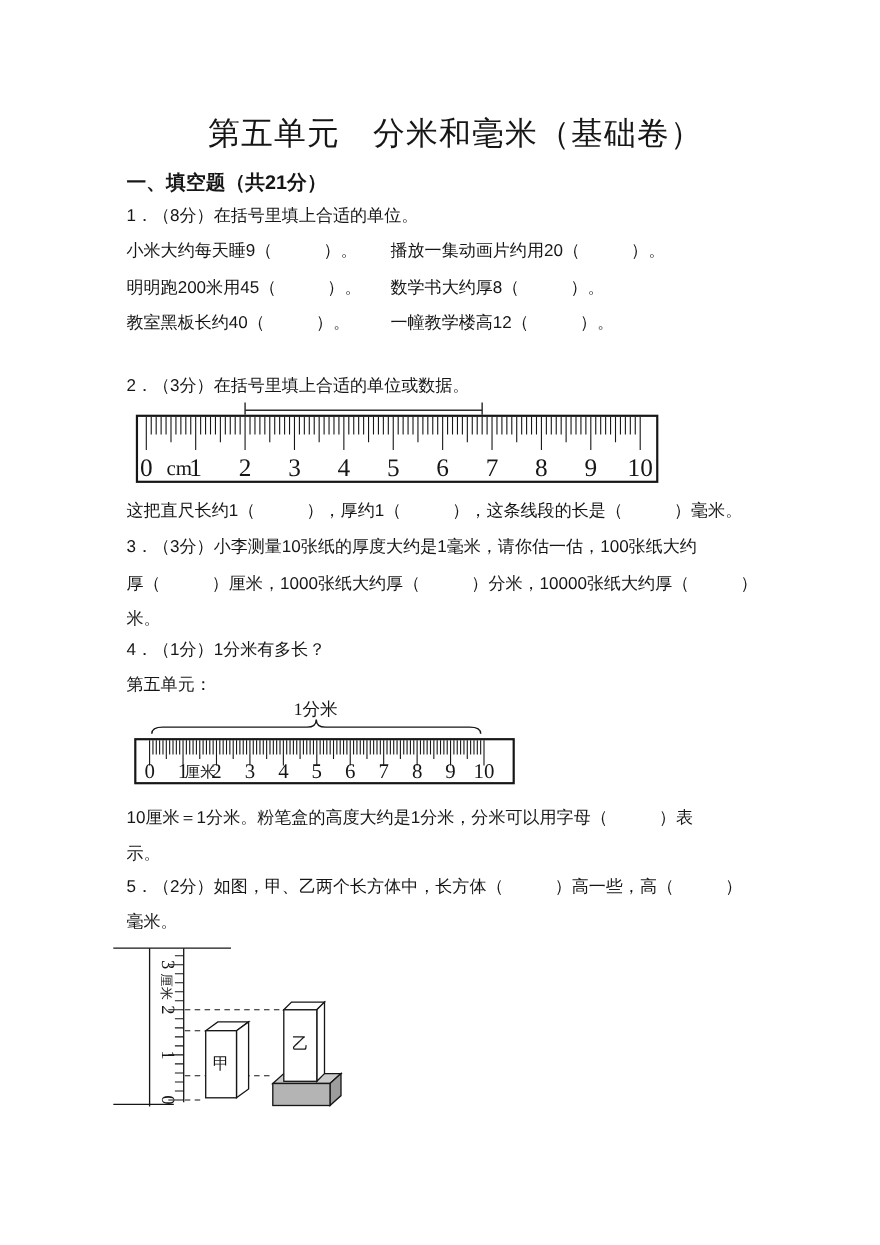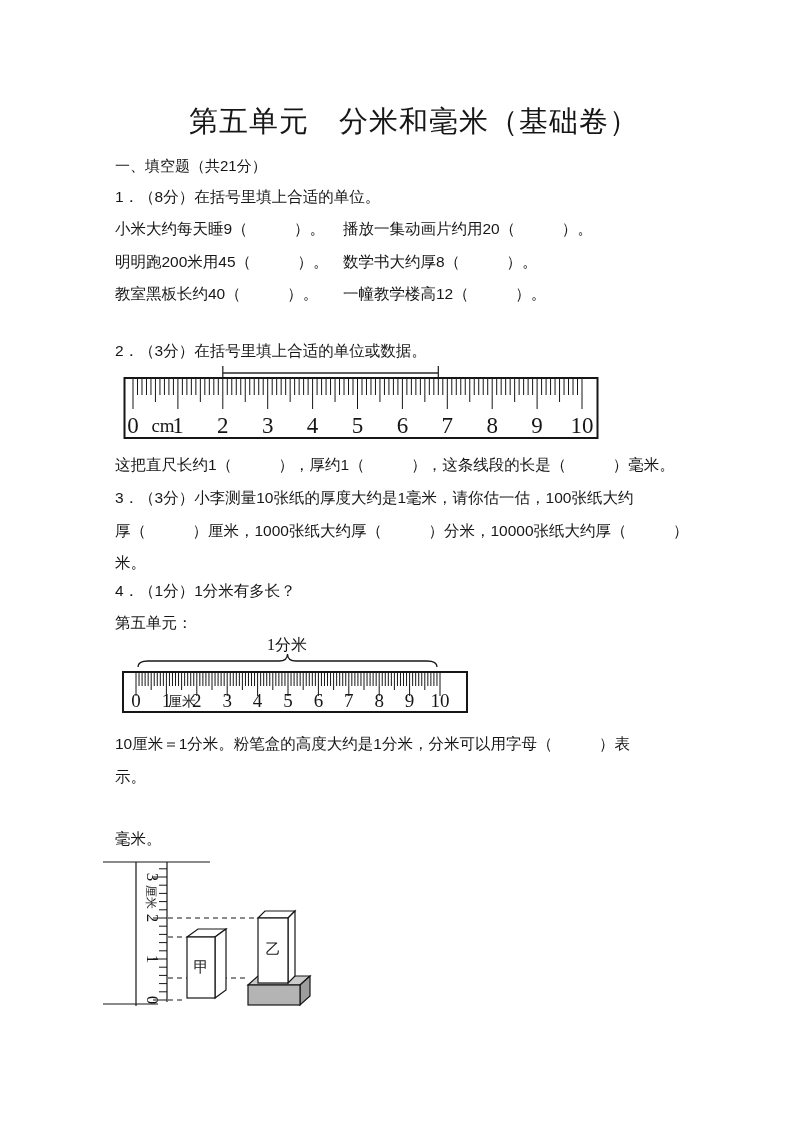--- a/index.html
+++ b/index.html
@@ -9,22 +9,22 @@
     font-family:"Liberation Sans", sans-serif; color:#161616; overflow:hidden;
   }
   .title {
     position:absolute; top:102px; left:0; width:100%; text-align:center;
     font-size:29px; font-weight:400; letter-spacing:1px;margin-left:14px;
   }
   .line {
     position:absolute; left:115px; width:580px;
     font-size:15.5px; line-height:22px; white-space:nowrap;
   }
-  .heading { font-weight:400; font-size:15px; }
-  .col2 { position:absolute; left:228px; top:0; }
+  .heading { font-weight:700; font-size:18px; }
+  .col2 { position:absolute; left:240px; top:0; }
   .fig { position:absolute; }
 </style>
 </head>
 <body>
 
 <div class="page">
 
   <h1 class="title">第五单元　分米和毫米（基础卷）</h1>
 
   <div class="line heading" style="top:155px">一、填空题（共21分）</div>
@@ -302,20 +302,21 @@
         <text x="325" y="77" text-anchor="middle" font-size="19" font-family="&quot;Liberation Serif&quot;, serif" fill="#161616">10</text>
       </g>
       <text x="67" y="76" text-anchor="middle" font-size="14" font-family="&quot;Liberation Sans&quot;, sans-serif" fill="#161616">厘米</text>
       <path d="M23,37 Q23,31 33,31 L164,31 Q172.5,31 172.5,24 Q172.5,31 181,31 L312,31 Q322,31 322,37" fill="none" stroke="#161616" stroke-width="1.3"></path>
       <text x="172" y="20" text-anchor="middle" font-size="16" font-family="&quot;Liberation Serif&quot;, serif" fill="#161616">1分米</text>
     </svg>
 
   <div class="line" style="top:733px">10厘米＝1分米。粉笔盒的高度大约是1分米，分米可以用字母（　　　）表</div>
   <div class="line" style="top:766px">示。</div>
 
+  <div class="line" style="top:796px">5．（2分）如图，甲、乙两个长方体中，长方体（　　　）高一些，高（　　　）</div>
   <div class="line" style="top:828px">毫米。</div>
 
   <svg id="fig-boxes" class="fig" style="left:95px; top:850px" width="270" height="170">
       <g>
         <line x1="8" y1="12" x2="115" y2="12" stroke="#161616" stroke-width="1.2"></line>
         <line x1="41" y1="12" x2="41" y2="156" stroke="#161616" stroke-width="1.2"></line>
         <line x1="8" y1="154" x2="63" y2="154" stroke="#161616" stroke-width="1.2"></line>
         <line x1="72" y1="12" x2="72" y2="152" stroke="#161616" stroke-width="1.2"></line>
         <g stroke="#161616" stroke-width="1">
           <line x1="58" y1="150" x2="72" y2="150"></line>

